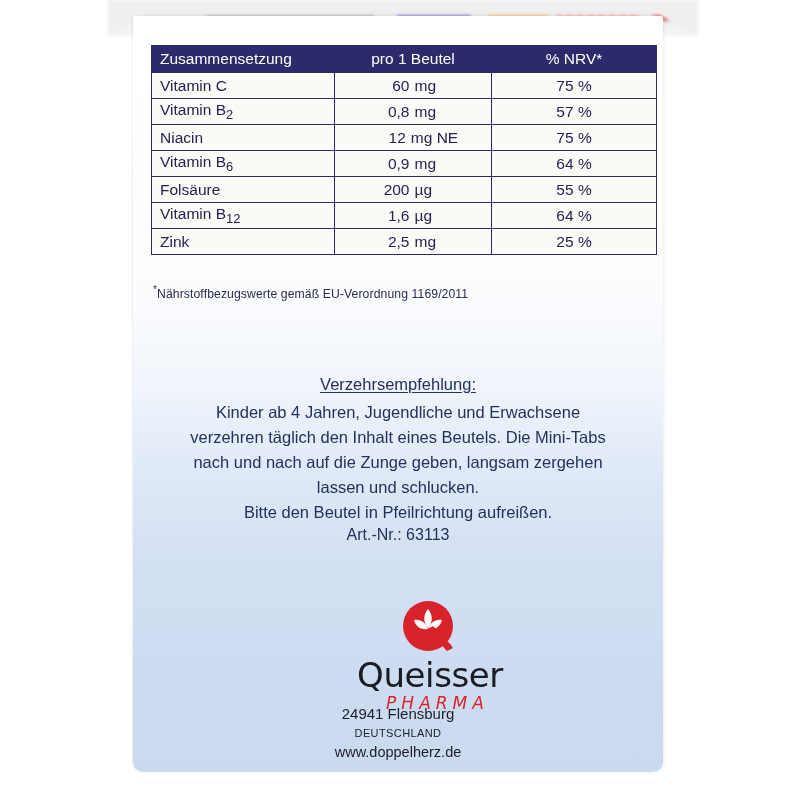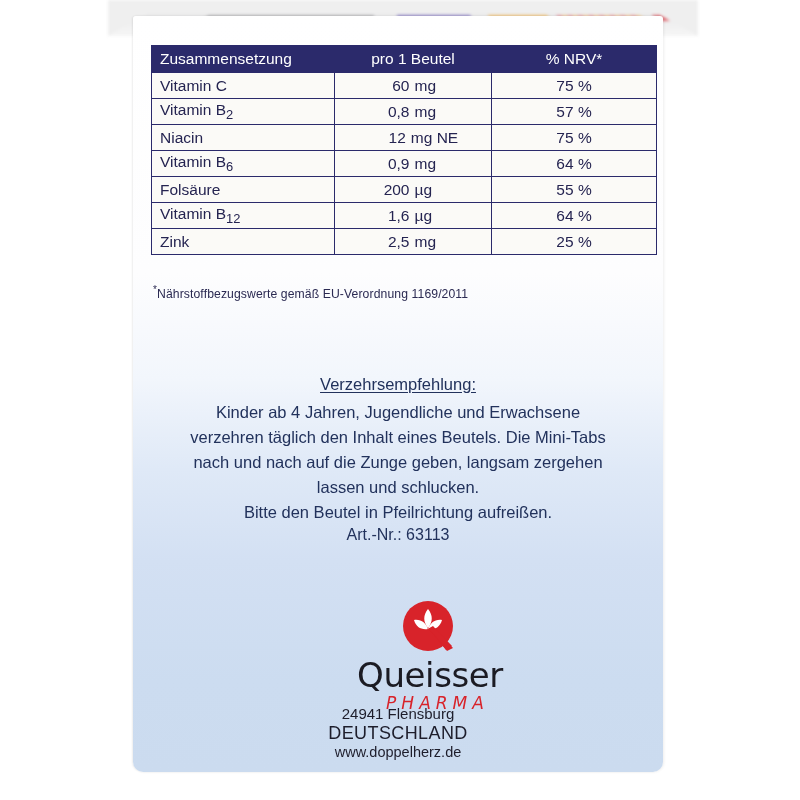--- a/index.html
+++ b/index.html
@@ -186,21 +186,21 @@
     position: absolute;
     left: 0px;
     top: 688px;
     width: 530px;
     text-align: center;
     color: #1d1d2b;
     font-size: 15px;
     line-height: 19.5px;
   }
   .address span { display: block; }
-  .addr-country { font-size: 18px; letter-spacing: 0.4px; }
+  .addr-country { font-size: 11px; letter-spacing: 0.4px; }
   .addr-url { font-size: 14.5px; }
 </style>
 </head>
 <body>
 
 <div id="scene">
 
   <div id="carton-top">
     <div class="persp">
       <div class="topblk tb-gray"></div>

